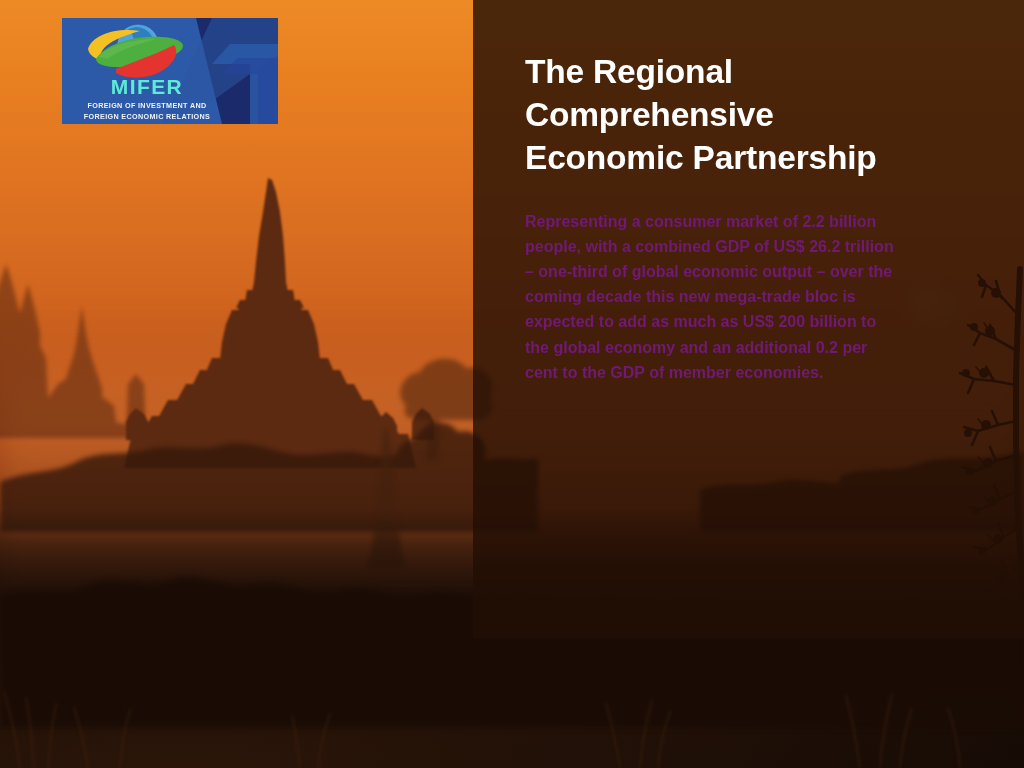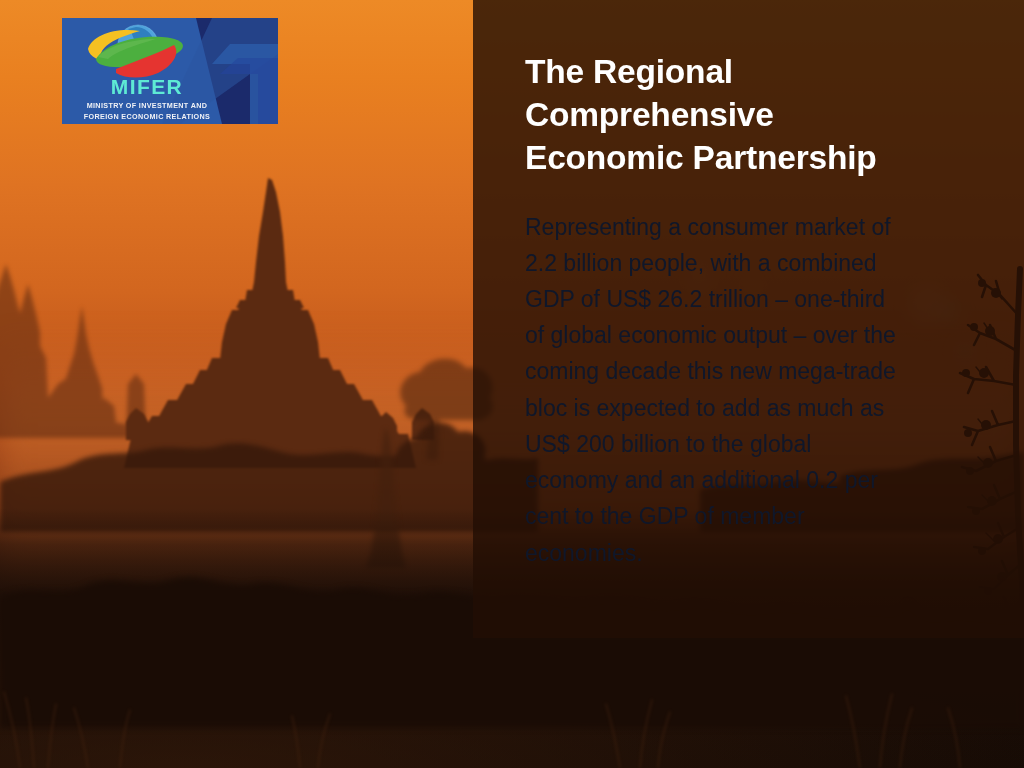--- a/index.html
+++ b/index.html
@@ -227,23 +227,23 @@
   .title {
     color: #FFFFFF;
     font-size: 33.5px;
     font-weight: bold;
     line-height: 1.29;
     letter-spacing: -0.2px;
     margin: 0;
     max-width: 385px;
   }
   .body-text {
-    color: #0f172a;
-    font-size: 23px;
-    font-weight: normal;
+    color: #701a75;
+    font-size: 16px;
+    font-weight: bold;
     line-height: 1.575;
     margin: 29px 0 0 0;
     max-width: 378px;
   }
 </style>
 </head>
 <body>
 
 <div class="slide">
 
@@ -430,21 +430,21 @@
         <circle cx="56" cy="22" r="20" fill="none" stroke="#6FB8E6" stroke-width="1.2" opacity="0.55"></circle>
 
         <path d="M6 26 C10 12 34 4 58 8 C44 12 26 18 20 28 C16 34 22 38 32 38 C22 40 8 36 6 26 Z" fill="#F5C022"></path>
         <path d="M14 36 C22 22 50 12 80 14 C96 15 104 20 100 26 C94 34 70 42 44 44 C26 45 14 42 14 36 Z" fill="#4CAF3F"></path>
         <path d="M34 46 C48 40 72 32 92 22 C98 30 92 42 76 50 C62 56 44 56 34 50 Z" fill="#E53430"></path>
         <path d="M16 34 C24 24 48 16 74 16 C60 20 34 28 26 36 Z" fill="#6EBF5C" opacity="0.5"></path>
       </svg>
     </div>
     <div class="logo-word">MIFER</div>
     <div class="logo-sub">
-      <span>MINISTRY OF INVESTMENT AND</span>
+      <span>FOREIGN OF INVESTMENT AND</span>
       <span>FOREIGN ECONOMIC RELATIONS</span>
     </div>
   </div>
 
   <div class="panel">
     <div class="panel-inner">
       <h1 class="title">The Regional Comprehensive Economic Partnership</h1>
       <p class="body-text">Representing a consumer market of 2.2 billion people, with a combined GDP of US$ 26.2 trillion – one-third of global economic output – over the coming decade this new mega-trade bloc is expected to add as much as US$ 200 billion to the global economy and an additional 0.2 per cent to the GDP of member economies.</p>
     </div>
   </div>

